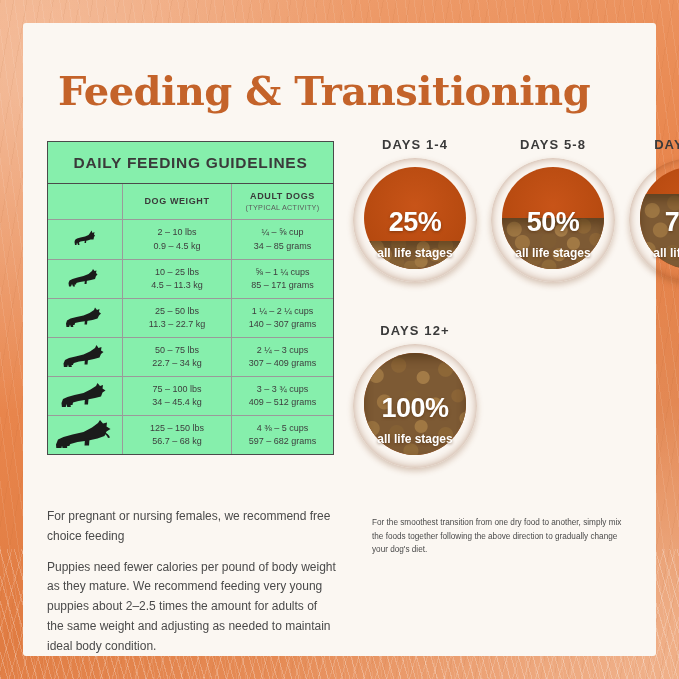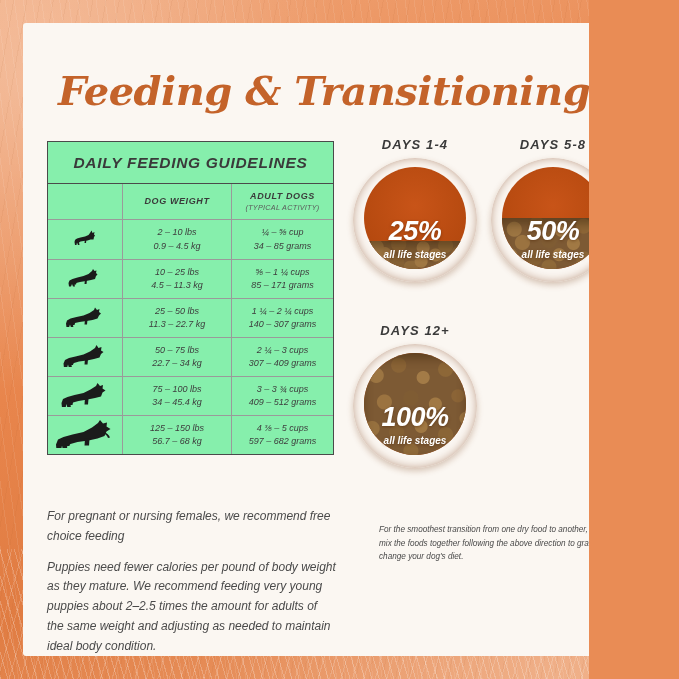--- a/index.html
+++ b/index.html
@@ -8,28 +8,27 @@
   }
   body {
     width: 679px;
     height: 679px;
     overflow: hidden;
     font-family: "Liberation Sans", sans-serif;
     background: #e98c55;
   }
   .page {
     position: relative;
-    width: 589px;
+    width: 679px;
     height: 679px;
     background:
       radial-gradient(circle at 6% 12%, rgba(255,255,255,0.30) 0%, rgba(255,255,255,0) 38%),
       radial-gradient(circle at 94% 90%, rgba(255,255,255,0.22) 0%, rgba(255,255,255,0) 42%),
       linear-gradient(160deg, #f0a577 0%, #e8854c 45%, #e07c42 70%, #eda070 100%);
     overflow: hidden;
-    font-style: italic;
   }
   
   .tex {
     position: absolute;
     inset: 0;
     background-image:
       repeating-linear-gradient(82deg, rgba(255,255,255,0.12) 0 1px, rgba(255,255,255,0) 1px 9px),
       repeating-linear-gradient(100deg, rgba(170,90,40,0.10) 0 1px, rgba(255,255,255,0) 1px 13px);
     opacity: .75;
   }
@@ -146,21 +145,21 @@
   .notes-left p { margin: 0 0 11px; }
   .notes-right {
     position: absolute;
     left: 340px;
     top: 484px;
     width: 270px;
     font-size: 8.2px;
     line-height: 1.65;
     color: #4a4a4a;
   }
-  .notes-right p { margin: 16px; }
+  .notes-right p { margin: 9px; }
 
   
   .bowls {
     position: absolute;
     left: 330px;
     top: 112px;
     width: 290px;
     display: grid;
     grid-template-columns: 1fr 1fr 1fr;
     grid-template-rows: 180px 180px;
@@ -244,23 +243,23 @@
   }
   .pct .big {
     display: block;
     font-size: 27px;
     font-weight: bold;
     letter-spacing: -0.5px;
     line-height: 1;
   }
   .pct .small {
     display: block;
-    font-size: 10px;
-    font-weight: bold;
-    margin-top: 4px;
+    font-size: 12px;
+    font-weight: bold;
+    margin-top: 10px;
   }
 </style>
 </head>
 <body>
 
 <div class="page">
   <div class="tex"></div>
   <div class="tex2"></div>
 
   <div class="card">

